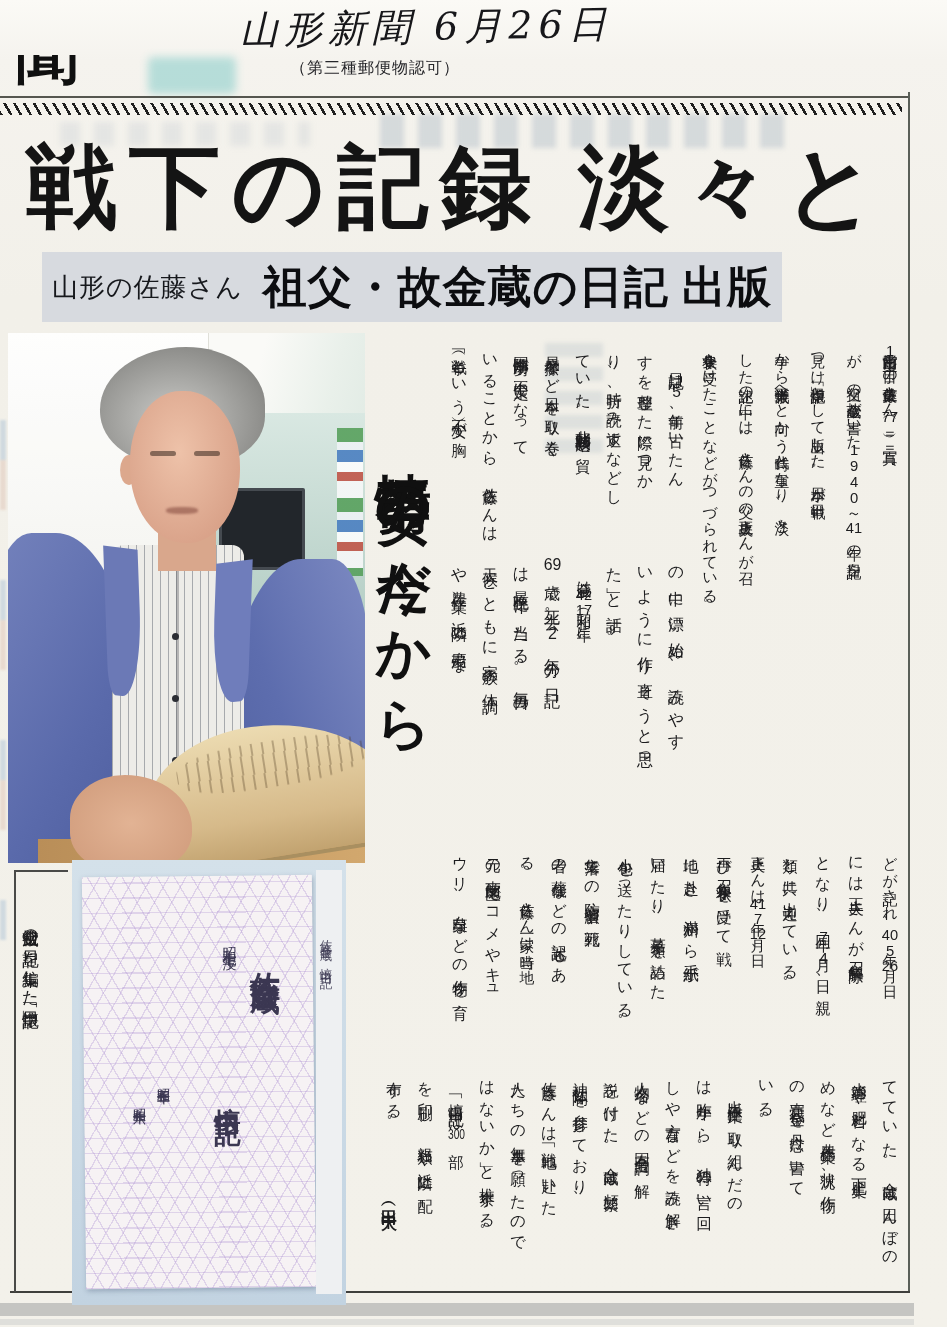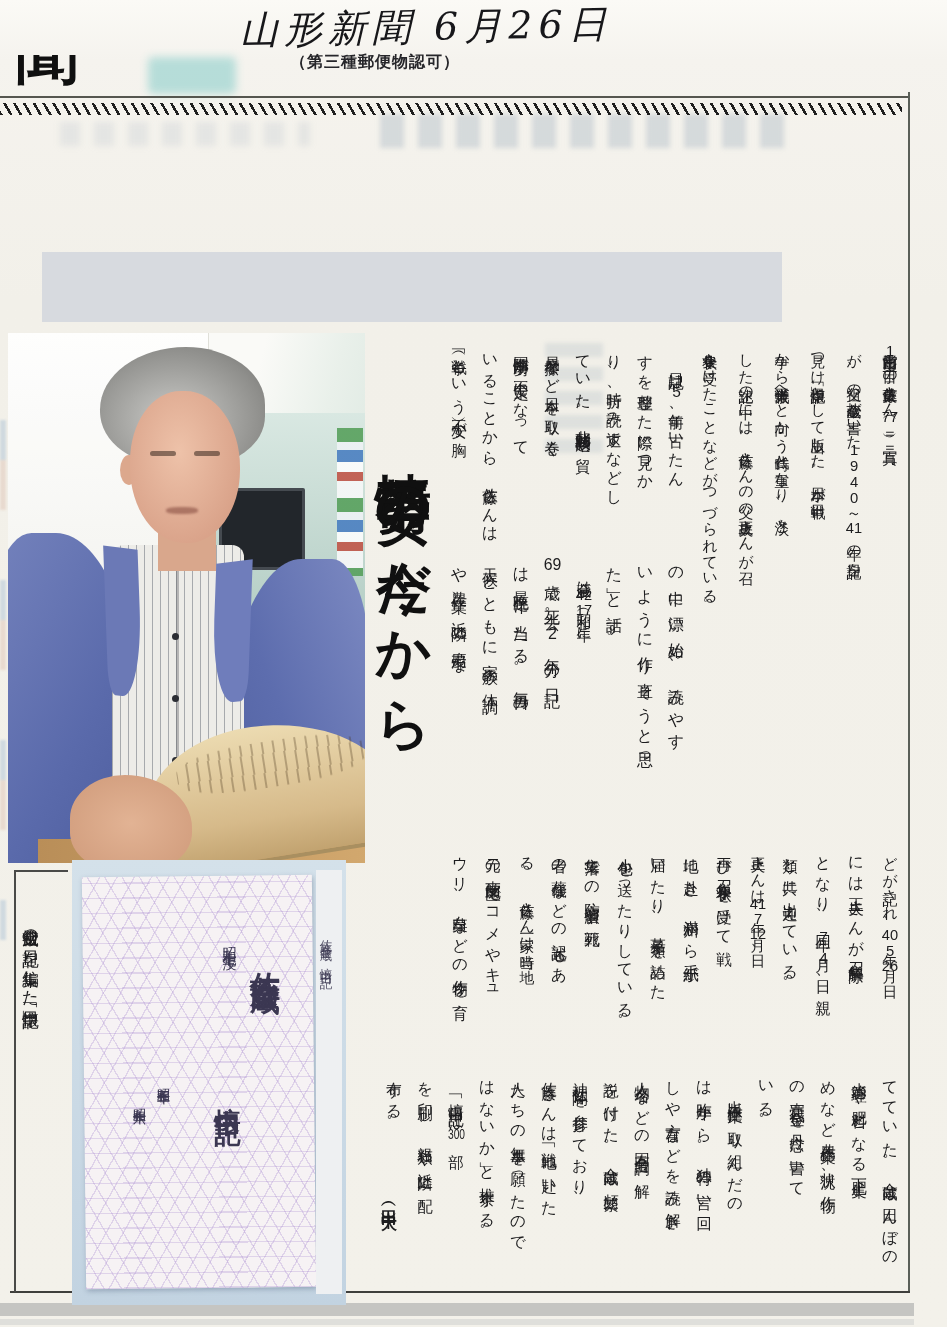--- a/index.html
+++ b/index.html
@@ -8,21 +8,21 @@
         background:linear-gradient(180deg,#fbfaf6 0px,#f5f3ee 60px,#f2f0e9 300px,#f3f1ea 100%);
         font-family:"Liberation Sans","DejaVu Sans",sans-serif;color:#1d1d1f;}
   .abs{position:absolute;}
 
   
   .handwritten{left:240px;top:2px;font-family:"DejaVu Serif","Liberation Serif",serif;font-style:italic;
                font-size:38px;letter-spacing:6px;color:#17171a;transform:rotate(-1deg);white-space:nowrap;}
   .edge-glyph-clip{left:16px;top:55px;width:66px;height:42px;overflow:hidden;}
   .edge-glyph-clip span{position:absolute;top:-30px;left:0;font-size:62px;font-weight:700;color:#101010;line-height:1;}
   .teal-smudge{left:148px;top:57px;width:88px;height:37px;background:#6cc3c0;opacity:.45;filter:blur(4px);border-radius:5px;}
-  .permit{left:290px;top:52px;font-size:16px;letter-spacing:1px;color:#26262a;font-weight:bold;}
+  .permit{left:290px;top:58px;font-size:16px;letter-spacing:1px;color:#26262a;}
   .issue{left:636px;top:49px;font-size:27px;font-weight:600;letter-spacing:2px;color:#0e0e0e;}
   .rule-top{left:0;top:96px;width:910px;height:2px;background:#55564f;}
   .zigzag{left:0;top:103px;width:902px;height:12px;
           background:repeating-linear-gradient(60deg,#1f1f1f 0 2.5px,transparent 2.5px 8.5px);}
   .rule-right{left:908px;top:92px;width:2px;height:1201px;background:#5a5f58;}
   .rule-bottom{left:10px;top:1291px;width:900px;height:2px;background:#3f3f3c;}
   .graybar1{left:0;top:1303px;width:914px;height:13px;background:#c5c5c2;}
   .graybar2{left:0;top:1319px;width:914px;height:6px;background:#dfdfdb;}
 
   
@@ -134,21 +134,24 @@
     <span>聞</span>
   </div>
   <div class="abs permit">（第三種郵便物認可）</div>
   <div class="abs rule-top"></div>
   <div class="abs zigzag"></div>
   <div class="abs rule-right"></div>
   <div class="abs rule-bottom"></div>
   <div class="abs graybar1"></div>
   <div class="abs graybar2"></div>
 
+  <div class="abs headline">戦下の記録 淡々と</div>
   <div class="abs subhead">
+    <span class="subhead-prefix">山形の佐藤さん</span>
+    <span class="subhead-title">祖父・故金蔵の日記 出版</span>
   </div>
   <div class="abs vheadline">情勢不安の今だから</div>
 
   <div class="abs photo">
     <div class="ph-window"></div>
     <div class="ph-cabinet"></div>
     <div class="ph-monitor"></div>
     <div class="ph-poster"></div>
     <div class="ph-equip"></div>
     <div class="ph-equip2"></div>

